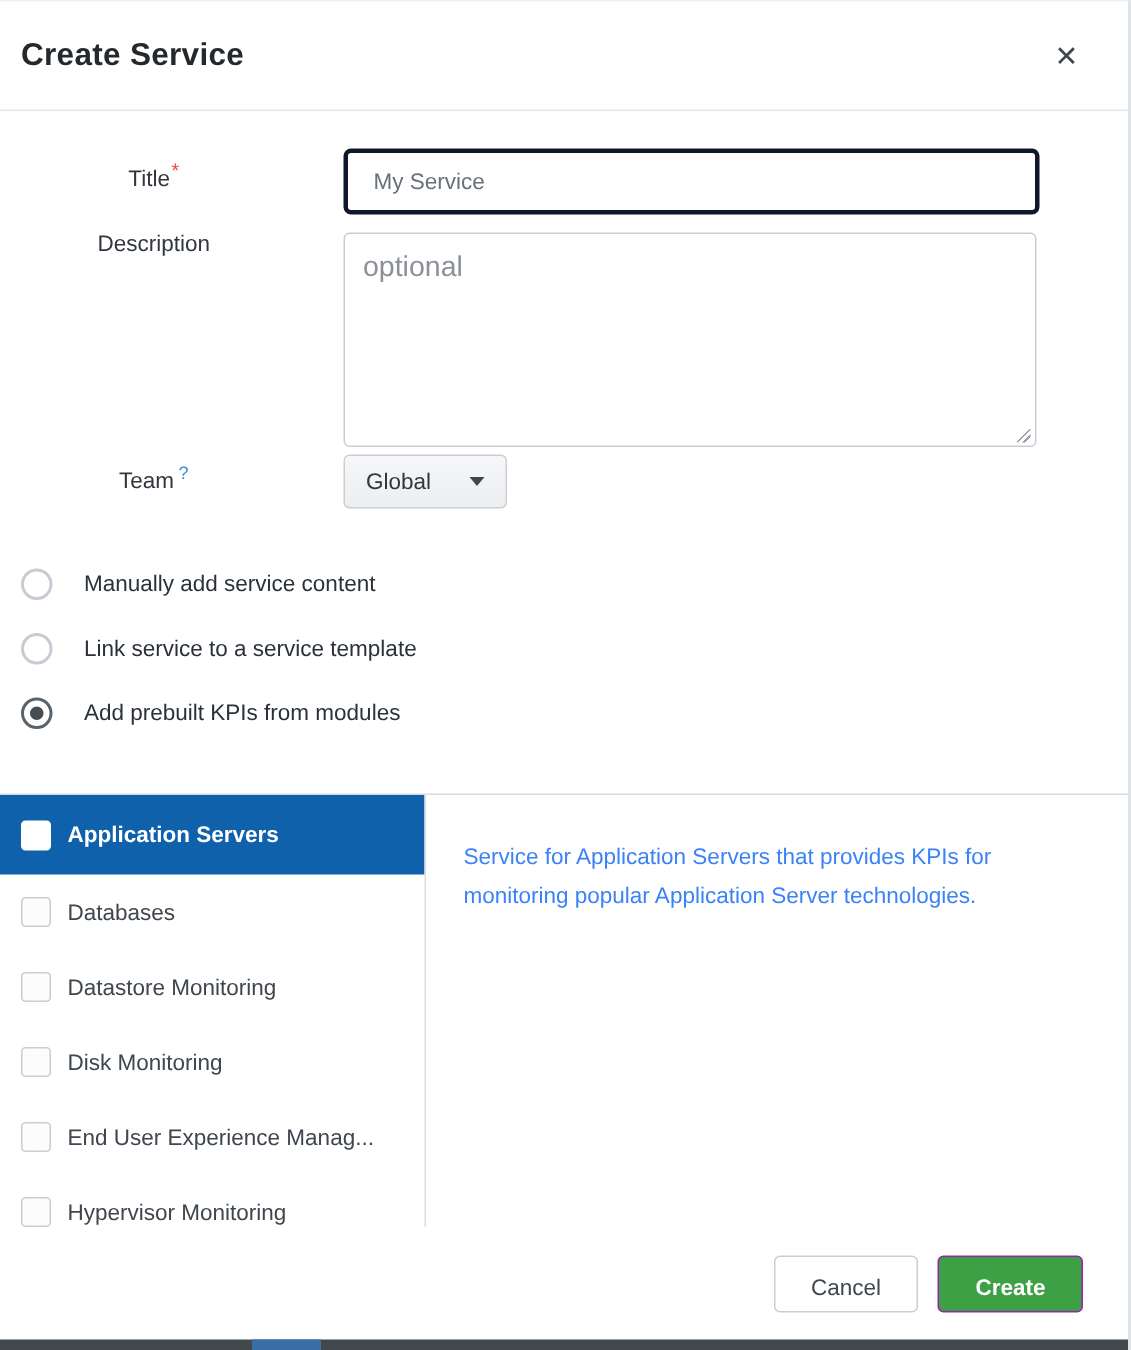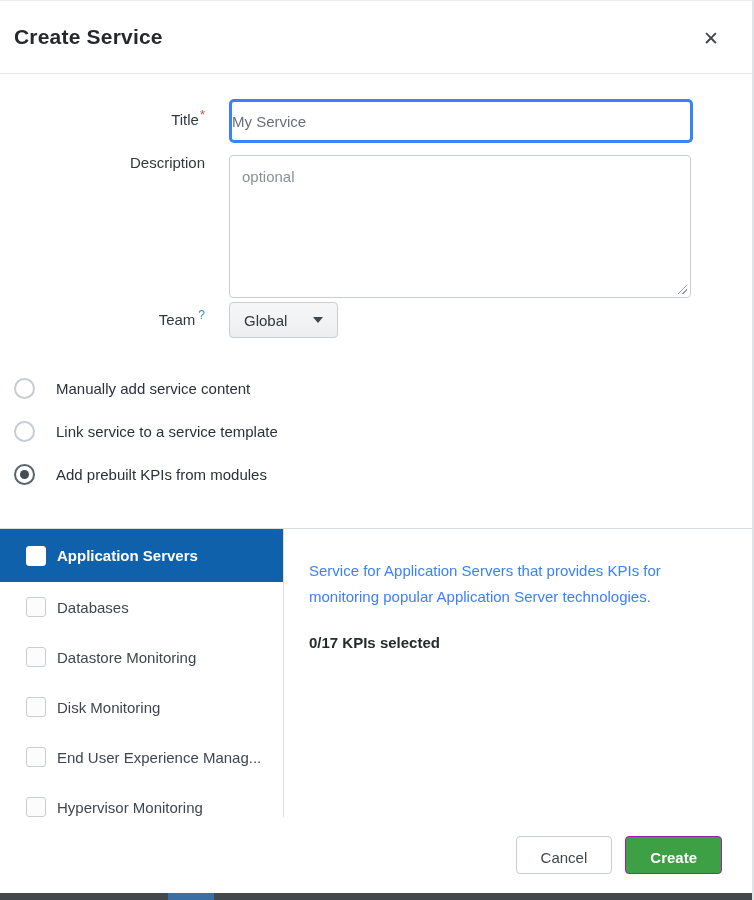--- a/index.html
+++ b/index.html
@@ -35,41 +35,41 @@
     width: 26px; height: 26px;
     font-size: 19px; color: #3f464d;
     display: flex; align-items: center; justify-content: center;
     cursor: pointer; background: none; border: none;
   }
   
   .form-area { padding-top: 25px; flex: 0 0 auto; }
   .form-row { display: flex; align-items: flex-start; }
   .form-label-col {
     width: 205px; flex: 0 0 205px;
-    text-align: right; padding-top: 12px;
+    text-align: center; padding-top: 12px;
     font-size: 15px; color: #31373d;
   }
   .form-label-col.desc { padding-top: 11px; }
   .form-label-col.team { padding-top: 9px; }
   .req { color: #e24b3d; font-size: 13px; vertical-align: super; line-height: 0; margin-left: 1px; }
   .help { color: #2f8fce; font-size: 12px; vertical-align: super; line-height: 0; margin-left: 3px; }
   .form-control-col { margin-left: 24px; }
   .title-input {
     width: 464px; height: 44px;
-    border: 3px solid #3b82f6; border-radius: 5px;
+    border: 3px solid #0f172a; border-radius: 5px;
     font-size: 15px; color: #68707a;
-    padding: 0 0;
+    padding: 0 17px;
     font-family: "Liberation Sans", sans-serif;
     outline: none;
   }
   .desc-wrap { position: relative; margin-top: 12px; }
   .desc-textarea {
     width: 462px; height: 143px;
     border: 1px solid #c9ced4; border-radius: 4px;
-    font-size: 15px; color: #3f464d;
+    font-size: 19px; color: #3f464d;
     padding: 12px;
     font-family: "Liberation Sans", sans-serif;
     resize: none; outline: none;
   }
   .desc-textarea::placeholder { color: #8b9197; opacity: 1; }
   .resize-handle {
     position: absolute; right: 4px; bottom: 8px;
     width: 9px; height: 9px;
     background:
       linear-gradient(135deg, transparent 0 45%, #9aa0a6 45% 55%, transparent 55% 70%, #9aa0a6 70% 80%, transparent 80%);
@@ -111,21 +111,21 @@
     height: 289px; flex: 0 0 289px;
     display: flex; overflow: hidden;
   }
   .module-list {
     width: 284px; flex: 0 0 284px;
     border-right: 1px solid #d9dde1;
     overflow: hidden;
   }
   .module-row {
     height: 50px; display: flex; align-items: center;
-    padding-left: 26px; cursor: pointer; text-align: right;
+    padding-left: 14px; cursor: pointer; text-align: right;
   }
   .module-row.selected {
     height: 53px; background: #1061ab;
   }
   .module-row.selected .module-label { color: #ffffff; font-weight: bold; }
   .checkbox {
     width: 20px; height: 20px; border-radius: 3px;
     border: 1px solid #c9ced4; background: #fcfcfd;
     flex: 0 0 20px; cursor: pointer;
   }
@@ -258,21 +258,20 @@
         <span class="module-label">End User Experience Manag...</span>
       </div>
       <div class="module-row">
         <span class="checkbox"></span>
         <span class="module-label">Hypervisor Monitoring</span>
       </div>
     </div>
 
     <div class="module-detail">
       <div class="module-desc">Service for Application Servers that provides KPIs for monitoring popular Application Server technologies.</div>
-      <div class="kpi-summary">0/17 KPIs selected</div>
     </div>
   </div>
 
   <div class="modal-footer">
     <button class="btn btn-cancel">Cancel</button>
     <button class="btn btn-create">Create</button>
   </div>
 
   <div class="bottom-bar">
     <span class="bottom-bar-accent"></span>

